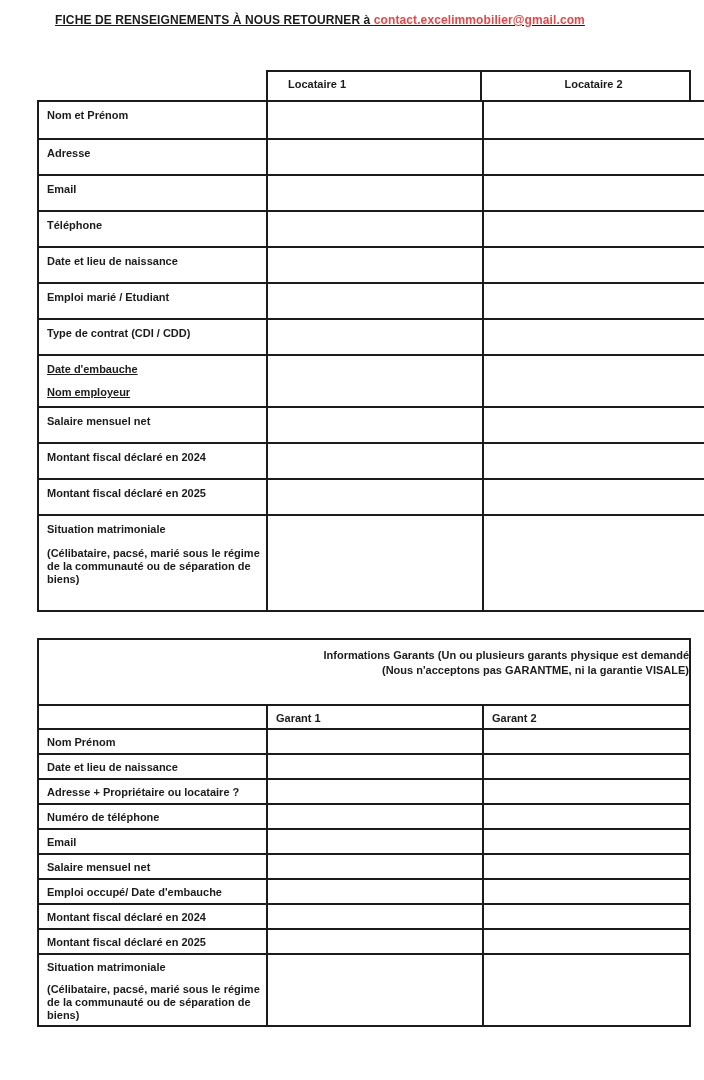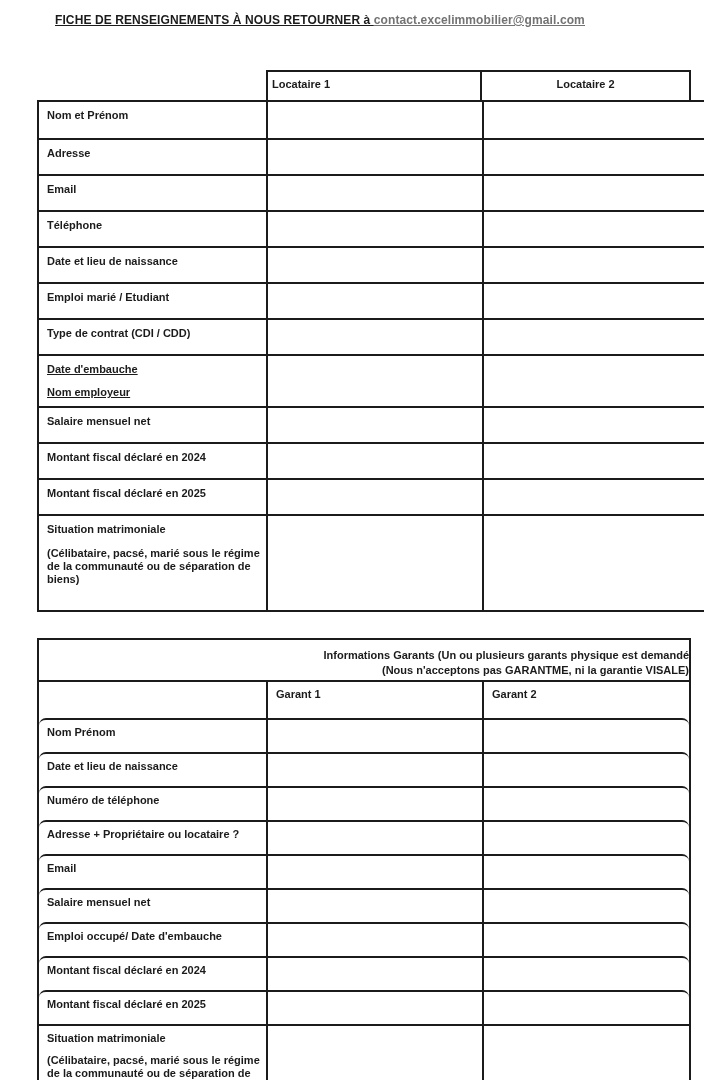--- a/index.html
+++ b/index.html
@@ -11,21 +11,21 @@
     color: #1b1b1b;
   }
   .page { position: relative; width: 704px; height: 1080px; background: #ffffff; overflow: hidden; }
 
   
   .doc-title {
     position: absolute; left: 55px; top: 13px;
     font-size: 12px; font-weight: bold; letter-spacing: 0.1px;
     text-decoration: underline; white-space: nowrap;
   }
-  .email-link { color: #737373; text-decoration: underline; cursor: pointer; }
+  .email-link { color: #ef4444; cursor: pointer; }
 
   .subline {
     position: absolute; left: 43px; top: 41px;
     font-size: 11px; font-weight: bold; white-space: nowrap;
   }
   .subline .gap { display: inline-block; width: 24px; }
 
   
   .grid-row { display: grid; grid-template-columns: 227px 216px 1fr; }
   .cell {
@@ -34,21 +34,21 @@
   }
   .c2, .c3 { border-left: 2px solid #1b1b1b; }
   .sub-label { display: block; margin-top: 10px; }
   .sub-label.wide { margin-top: 11px; }
 
   
   .t1-header {
     position: absolute; left: 37px; top: 70px; width: 654px; height: 30px;
     display: grid; grid-template-columns: 229px 216px 209px;
   }
-  .t1-header .hcell { padding: 6px 4px 0 4px; font-size: 11px; font-weight: bold; }
+  .t1-header .hcell { padding: 6px 4px 0 20px; font-size: 11px; font-weight: bold; }
   .t1-header .h1 { border: none; }
   .t1-header .h2 { border: 2px solid #1b1b1b; border-bottom: none; }
   .t1-header .h3 { border: 2px solid #1b1b1b; border-bottom: none; border-left: none; text-align: center; }
 
   .t1-body {
     position: absolute; left: 37px; top: 100px; width: 682px;
     border: 2px solid #1b1b1b;
   }
   .t1-body .grid-row + .grid-row { border-top: 2px solid #1b1b1b; }
   .h36 { height: 36px; }
@@ -58,23 +58,23 @@
   
   .t2 {
     position: absolute; left: 37px; top: 638px; width: 654px;
     border: 2px solid #1b1b1b;
   }
   .t2-title {
     height: 40px; padding-top: 8px;
     text-align: right; font-size: 11px; font-weight: bold; line-height: 15px;
   }
   .t2 .grid-row, .t2-garant-row { border-top: 2px solid #1b1b1b; }
-  .t2-garant-row { display: grid; grid-template-columns: 227px 216px 1fr; height: 38px; }
+  .t2-garant-row { display: grid; grid-template-columns: 227px 216px 1fr; height: 24px; margin-top: 24px; }
   .t2-garant-row .cell { padding-top: 6px; }
-  .h31 { height: 34px; border-radius: 7px; }
+  .h31 { height: 25px; }
   .h72 { height: 72px; }
   .t2 .cell { padding-top: 6px; }
   .t2 .sub-label { margin-top: 9px; }
 </style>
 </head>
 <body>
 
 <div class="page">
 
   <div class="doc-title"><span>FICHE DE RENSEIGNEMENTS À NOUS RETOURNER à </span><span class="email-link">contact.excelimmobilier@gmail.com</span></div>
@@ -169,26 +169,26 @@
       <div class="cell">Nom Prénom</div>
       <div class="cell c2"></div>
       <div class="cell c3"></div>
     </div>
     <div class="grid-row h31">
       <div class="cell">Date et lieu de naissance</div>
       <div class="cell c2"></div>
       <div class="cell c3"></div>
     </div>
     <div class="grid-row h31">
+      <div class="cell">Adresse + Propriétaire ou locataire ?</div>
+      <div class="cell c2"></div>
+      <div class="cell c3"></div>
+    </div>
+    <div class="grid-row h31">
       <div class="cell">Numéro de téléphone</div>
-      <div class="cell c2"></div>
-      <div class="cell c3"></div>
-    </div>
-    <div class="grid-row h31">
-      <div class="cell">Adresse + Propriétaire ou locataire ?</div>
       <div class="cell c2"></div>
       <div class="cell c3"></div>
     </div>
     <div class="grid-row h31">
       <div class="cell">Email</div>
       <div class="cell c2"></div>
       <div class="cell c3"></div>
     </div>
     <div class="grid-row h31">
       <div class="cell">Salaire mensuel net</div>

